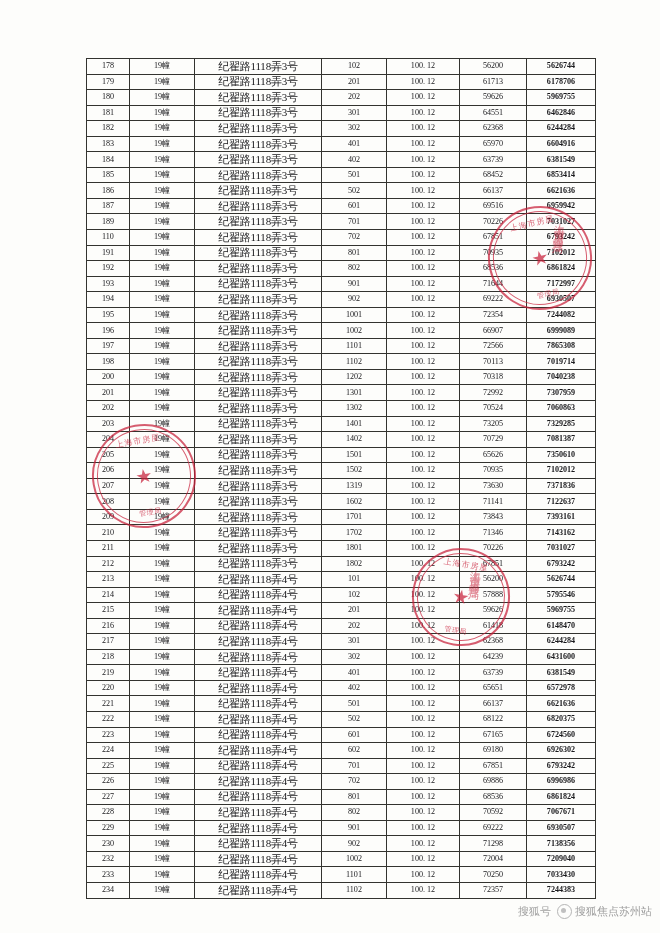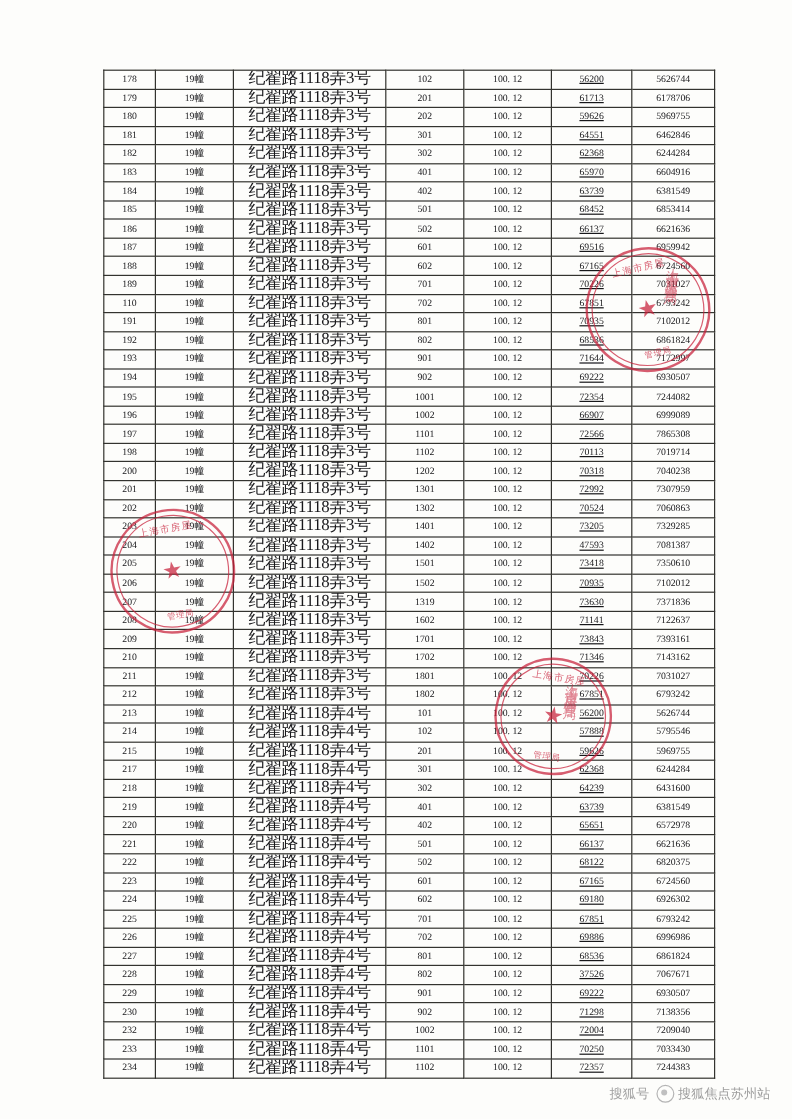--- a/index.html
+++ b/index.html
@@ -39,25 +39,25 @@
     height: 14.55px;
     padding: 0 1px;
     text-align: center;
     vertical-align: middle;
     white-space: nowrap;
     overflow: hidden;
     color: #17171a;
   }
   td.c-no      { width: 40px; }
   td.c-bldg    { width: 62px; }
-  td.c-addr    { width: 124px; font-size: 14px; letter-spacing: -0.2px; }
+  td.c-addr    { width: 124px; font-size: 11px; letter-spacing: -0.2px; }
   td.c-room    { width: 62px; }
   td.c-area    { width: 70px; }
-  td.c-price   { width: 64px; text-decoration: underline; }
-  td.c-total   { width: 66px; }
+  td.c-price   { width: 64px; }
+  td.c-total   { width: 66px; font-weight: bold; }
 
   
   .stamp {
     position: absolute;
     border-radius: 50%;
     pointer-events: none;
     opacity: 0.72;
   }
   .stamp .ring {
     position: absolute;
@@ -120,21 +120,21 @@
     writing-mode: vertical-rl;
     letter-spacing: 3px;
     pointer-events: none;
   }
   #wm-1 { left: 552px; top: 214px; transform: rotate(6deg); }
   #wm-2 { left: 468px; top: 560px; transform: rotate(6deg); }
 
   
   .footer {
     position: absolute;
-    right: 18px;
+    right: 8px;
     bottom: 14px;
     display: flex;
     align-items: center;
     gap: 6px;
     color: #9d9d9d;
     font-size: 11px;
     font-family: "Liberation Sans", sans-serif;
   }
   .footer .fox-badge {
     font-size: 11px;
@@ -253,368 +253,368 @@
           <tr>
             <td class="c-no">187</td>
             <td class="c-bldg">19幢</td>
             <td class="c-addr">纪翟路1118弄3号</td>
             <td class="c-room">601</td>
             <td class="c-area">100. 12</td>
             <td class="c-price">69516</td>
             <td class="c-total">6959942</td>
           </tr>
           <tr>
-            <td class="c-no">188</td>
-            <td class="c-bldg">19幢</td>
-            <td class="c-addr">纪翟路1118弄3号</td>
-            <td class="c-room">602</td>
+            <td class="c-no">189</td>
+            <td class="c-bldg">19幢</td>
+            <td class="c-addr">纪翟路1118弄3号</td>
+            <td class="c-room">701</td>
+            <td class="c-area">100. 12</td>
+            <td class="c-price">70226</td>
+            <td class="c-total">7031027</td>
+          </tr>
+          <tr>
+            <td class="c-no">110</td>
+            <td class="c-bldg">19幢</td>
+            <td class="c-addr">纪翟路1118弄3号</td>
+            <td class="c-room">702</td>
+            <td class="c-area">100. 12</td>
+            <td class="c-price">67851</td>
+            <td class="c-total">6793242</td>
+          </tr>
+          <tr>
+            <td class="c-no">191</td>
+            <td class="c-bldg">19幢</td>
+            <td class="c-addr">纪翟路1118弄3号</td>
+            <td class="c-room">801</td>
+            <td class="c-area">100. 12</td>
+            <td class="c-price">70935</td>
+            <td class="c-total">7102012</td>
+          </tr>
+          <tr>
+            <td class="c-no">192</td>
+            <td class="c-bldg">19幢</td>
+            <td class="c-addr">纪翟路1118弄3号</td>
+            <td class="c-room">802</td>
+            <td class="c-area">100. 12</td>
+            <td class="c-price">68536</td>
+            <td class="c-total">6861824</td>
+          </tr>
+          <tr>
+            <td class="c-no">193</td>
+            <td class="c-bldg">19幢</td>
+            <td class="c-addr">纪翟路1118弄3号</td>
+            <td class="c-room">901</td>
+            <td class="c-area">100. 12</td>
+            <td class="c-price">71644</td>
+            <td class="c-total">7172997</td>
+          </tr>
+          <tr>
+            <td class="c-no">194</td>
+            <td class="c-bldg">19幢</td>
+            <td class="c-addr">纪翟路1118弄3号</td>
+            <td class="c-room">902</td>
+            <td class="c-area">100. 12</td>
+            <td class="c-price">69222</td>
+            <td class="c-total">6930507</td>
+          </tr>
+          <tr>
+            <td class="c-no">195</td>
+            <td class="c-bldg">19幢</td>
+            <td class="c-addr">纪翟路1118弄3号</td>
+            <td class="c-room">1001</td>
+            <td class="c-area">100. 12</td>
+            <td class="c-price">72354</td>
+            <td class="c-total">7244082</td>
+          </tr>
+          <tr>
+            <td class="c-no">196</td>
+            <td class="c-bldg">19幢</td>
+            <td class="c-addr">纪翟路1118弄3号</td>
+            <td class="c-room">1002</td>
+            <td class="c-area">100. 12</td>
+            <td class="c-price">66907</td>
+            <td class="c-total">6999089</td>
+          </tr>
+          <tr>
+            <td class="c-no">197</td>
+            <td class="c-bldg">19幢</td>
+            <td class="c-addr">纪翟路1118弄3号</td>
+            <td class="c-room">1101</td>
+            <td class="c-area">100. 12</td>
+            <td class="c-price">72566</td>
+            <td class="c-total">7865308</td>
+          </tr>
+          <tr>
+            <td class="c-no">198</td>
+            <td class="c-bldg">19幢</td>
+            <td class="c-addr">纪翟路1118弄3号</td>
+            <td class="c-room">1102</td>
+            <td class="c-area">100. 12</td>
+            <td class="c-price">70113</td>
+            <td class="c-total">7019714</td>
+          </tr>
+          <tr>
+            <td class="c-no">200</td>
+            <td class="c-bldg">19幢</td>
+            <td class="c-addr">纪翟路1118弄3号</td>
+            <td class="c-room">1202</td>
+            <td class="c-area">100. 12</td>
+            <td class="c-price">70318</td>
+            <td class="c-total">7040238</td>
+          </tr>
+          <tr>
+            <td class="c-no">201</td>
+            <td class="c-bldg">19幢</td>
+            <td class="c-addr">纪翟路1118弄3号</td>
+            <td class="c-room">1301</td>
+            <td class="c-area">100. 12</td>
+            <td class="c-price">72992</td>
+            <td class="c-total">7307959</td>
+          </tr>
+          <tr>
+            <td class="c-no">202</td>
+            <td class="c-bldg">19幢</td>
+            <td class="c-addr">纪翟路1118弄3号</td>
+            <td class="c-room">1302</td>
+            <td class="c-area">100. 12</td>
+            <td class="c-price">70524</td>
+            <td class="c-total">7060863</td>
+          </tr>
+          <tr>
+            <td class="c-no">203</td>
+            <td class="c-bldg">19幢</td>
+            <td class="c-addr">纪翟路1118弄3号</td>
+            <td class="c-room">1401</td>
+            <td class="c-area">100. 12</td>
+            <td class="c-price">73205</td>
+            <td class="c-total">7329285</td>
+          </tr>
+          <tr>
+            <td class="c-no">204</td>
+            <td class="c-bldg">19幢</td>
+            <td class="c-addr">纪翟路1118弄3号</td>
+            <td class="c-room">1402</td>
+            <td class="c-area">100. 12</td>
+            <td class="c-price">70729</td>
+            <td class="c-total">7081387</td>
+          </tr>
+          <tr>
+            <td class="c-no">205</td>
+            <td class="c-bldg">19幢</td>
+            <td class="c-addr">纪翟路1118弄3号</td>
+            <td class="c-room">1501</td>
+            <td class="c-area">100. 12</td>
+            <td class="c-price">65626</td>
+            <td class="c-total">7350610</td>
+          </tr>
+          <tr>
+            <td class="c-no">206</td>
+            <td class="c-bldg">19幢</td>
+            <td class="c-addr">纪翟路1118弄3号</td>
+            <td class="c-room">1502</td>
+            <td class="c-area">100. 12</td>
+            <td class="c-price">70935</td>
+            <td class="c-total">7102012</td>
+          </tr>
+          <tr>
+            <td class="c-no">207</td>
+            <td class="c-bldg">19幢</td>
+            <td class="c-addr">纪翟路1118弄3号</td>
+            <td class="c-room">1319</td>
+            <td class="c-area">100. 12</td>
+            <td class="c-price">73630</td>
+            <td class="c-total">7371836</td>
+          </tr>
+          <tr>
+            <td class="c-no">208</td>
+            <td class="c-bldg">19幢</td>
+            <td class="c-addr">纪翟路1118弄3号</td>
+            <td class="c-room">1602</td>
+            <td class="c-area">100. 12</td>
+            <td class="c-price">71141</td>
+            <td class="c-total">7122637</td>
+          </tr>
+          <tr>
+            <td class="c-no">209</td>
+            <td class="c-bldg">19幢</td>
+            <td class="c-addr">纪翟路1118弄3号</td>
+            <td class="c-room">1701</td>
+            <td class="c-area">100. 12</td>
+            <td class="c-price">73843</td>
+            <td class="c-total">7393161</td>
+          </tr>
+          <tr>
+            <td class="c-no">210</td>
+            <td class="c-bldg">19幢</td>
+            <td class="c-addr">纪翟路1118弄3号</td>
+            <td class="c-room">1702</td>
+            <td class="c-area">100. 12</td>
+            <td class="c-price">71346</td>
+            <td class="c-total">7143162</td>
+          </tr>
+          <tr>
+            <td class="c-no">211</td>
+            <td class="c-bldg">19幢</td>
+            <td class="c-addr">纪翟路1118弄3号</td>
+            <td class="c-room">1801</td>
+            <td class="c-area">100. 12</td>
+            <td class="c-price">70226</td>
+            <td class="c-total">7031027</td>
+          </tr>
+          <tr>
+            <td class="c-no">212</td>
+            <td class="c-bldg">19幢</td>
+            <td class="c-addr">纪翟路1118弄3号</td>
+            <td class="c-room">1802</td>
+            <td class="c-area">100. 12</td>
+            <td class="c-price">67851</td>
+            <td class="c-total">6793242</td>
+          </tr>
+          <tr>
+            <td class="c-no">213</td>
+            <td class="c-bldg">19幢</td>
+            <td class="c-addr">纪翟路1118弄4号</td>
+            <td class="c-room">101</td>
+            <td class="c-area">100. 12</td>
+            <td class="c-price">56200</td>
+            <td class="c-total">5626744</td>
+          </tr>
+          <tr>
+            <td class="c-no">214</td>
+            <td class="c-bldg">19幢</td>
+            <td class="c-addr">纪翟路1118弄4号</td>
+            <td class="c-room">102</td>
+            <td class="c-area">100. 12</td>
+            <td class="c-price">57888</td>
+            <td class="c-total">5795546</td>
+          </tr>
+          <tr>
+            <td class="c-no">215</td>
+            <td class="c-bldg">19幢</td>
+            <td class="c-addr">纪翟路1118弄4号</td>
+            <td class="c-room">201</td>
+            <td class="c-area">100. 12</td>
+            <td class="c-price">59626</td>
+            <td class="c-total">5969755</td>
+          </tr>
+          <tr>
+            <td class="c-no">216</td>
+            <td class="c-bldg">19幢</td>
+            <td class="c-addr">纪翟路1118弄4号</td>
+            <td class="c-room">202</td>
+            <td class="c-area">100. 12</td>
+            <td class="c-price">61418</td>
+            <td class="c-total">6148470</td>
+          </tr>
+          <tr>
+            <td class="c-no">217</td>
+            <td class="c-bldg">19幢</td>
+            <td class="c-addr">纪翟路1118弄4号</td>
+            <td class="c-room">301</td>
+            <td class="c-area">100. 12</td>
+            <td class="c-price">62368</td>
+            <td class="c-total">6244284</td>
+          </tr>
+          <tr>
+            <td class="c-no">218</td>
+            <td class="c-bldg">19幢</td>
+            <td class="c-addr">纪翟路1118弄4号</td>
+            <td class="c-room">302</td>
+            <td class="c-area">100. 12</td>
+            <td class="c-price">64239</td>
+            <td class="c-total">6431600</td>
+          </tr>
+          <tr>
+            <td class="c-no">219</td>
+            <td class="c-bldg">19幢</td>
+            <td class="c-addr">纪翟路1118弄4号</td>
+            <td class="c-room">401</td>
+            <td class="c-area">100. 12</td>
+            <td class="c-price">63739</td>
+            <td class="c-total">6381549</td>
+          </tr>
+          <tr>
+            <td class="c-no">220</td>
+            <td class="c-bldg">19幢</td>
+            <td class="c-addr">纪翟路1118弄4号</td>
+            <td class="c-room">402</td>
+            <td class="c-area">100. 12</td>
+            <td class="c-price">65651</td>
+            <td class="c-total">6572978</td>
+          </tr>
+          <tr>
+            <td class="c-no">221</td>
+            <td class="c-bldg">19幢</td>
+            <td class="c-addr">纪翟路1118弄4号</td>
+            <td class="c-room">501</td>
+            <td class="c-area">100. 12</td>
+            <td class="c-price">66137</td>
+            <td class="c-total">6621636</td>
+          </tr>
+          <tr>
+            <td class="c-no">222</td>
+            <td class="c-bldg">19幢</td>
+            <td class="c-addr">纪翟路1118弄4号</td>
+            <td class="c-room">502</td>
+            <td class="c-area">100. 12</td>
+            <td class="c-price">68122</td>
+            <td class="c-total">6820375</td>
+          </tr>
+          <tr>
+            <td class="c-no">223</td>
+            <td class="c-bldg">19幢</td>
+            <td class="c-addr">纪翟路1118弄4号</td>
+            <td class="c-room">601</td>
             <td class="c-area">100. 12</td>
             <td class="c-price">67165</td>
             <td class="c-total">6724560</td>
           </tr>
           <tr>
-            <td class="c-no">189</td>
-            <td class="c-bldg">19幢</td>
-            <td class="c-addr">纪翟路1118弄3号</td>
+            <td class="c-no">224</td>
+            <td class="c-bldg">19幢</td>
+            <td class="c-addr">纪翟路1118弄4号</td>
+            <td class="c-room">602</td>
+            <td class="c-area">100. 12</td>
+            <td class="c-price">69180</td>
+            <td class="c-total">6926302</td>
+          </tr>
+          <tr>
+            <td class="c-no">225</td>
+            <td class="c-bldg">19幢</td>
+            <td class="c-addr">纪翟路1118弄4号</td>
             <td class="c-room">701</td>
-            <td class="c-area">100. 12</td>
-            <td class="c-price">70226</td>
-            <td class="c-total">7031027</td>
-          </tr>
-          <tr>
-            <td class="c-no">110</td>
-            <td class="c-bldg">19幢</td>
-            <td class="c-addr">纪翟路1118弄3号</td>
-            <td class="c-room">702</td>
             <td class="c-area">100. 12</td>
             <td class="c-price">67851</td>
             <td class="c-total">6793242</td>
           </tr>
           <tr>
-            <td class="c-no">191</td>
-            <td class="c-bldg">19幢</td>
-            <td class="c-addr">纪翟路1118弄3号</td>
+            <td class="c-no">226</td>
+            <td class="c-bldg">19幢</td>
+            <td class="c-addr">纪翟路1118弄4号</td>
+            <td class="c-room">702</td>
+            <td class="c-area">100. 12</td>
+            <td class="c-price">69886</td>
+            <td class="c-total">6996986</td>
+          </tr>
+          <tr>
+            <td class="c-no">227</td>
+            <td class="c-bldg">19幢</td>
+            <td class="c-addr">纪翟路1118弄4号</td>
             <td class="c-room">801</td>
-            <td class="c-area">100. 12</td>
-            <td class="c-price">70935</td>
-            <td class="c-total">7102012</td>
-          </tr>
-          <tr>
-            <td class="c-no">192</td>
-            <td class="c-bldg">19幢</td>
-            <td class="c-addr">纪翟路1118弄3号</td>
-            <td class="c-room">802</td>
             <td class="c-area">100. 12</td>
             <td class="c-price">68536</td>
             <td class="c-total">6861824</td>
           </tr>
           <tr>
-            <td class="c-no">193</td>
-            <td class="c-bldg">19幢</td>
-            <td class="c-addr">纪翟路1118弄3号</td>
-            <td class="c-room">901</td>
-            <td class="c-area">100. 12</td>
-            <td class="c-price">71644</td>
-            <td class="c-total">7172997</td>
-          </tr>
-          <tr>
-            <td class="c-no">194</td>
-            <td class="c-bldg">19幢</td>
-            <td class="c-addr">纪翟路1118弄3号</td>
-            <td class="c-room">902</td>
-            <td class="c-area">100. 12</td>
-            <td class="c-price">69222</td>
-            <td class="c-total">6930507</td>
-          </tr>
-          <tr>
-            <td class="c-no">195</td>
-            <td class="c-bldg">19幢</td>
-            <td class="c-addr">纪翟路1118弄3号</td>
-            <td class="c-room">1001</td>
-            <td class="c-area">100. 12</td>
-            <td class="c-price">72354</td>
-            <td class="c-total">7244082</td>
-          </tr>
-          <tr>
-            <td class="c-no">196</td>
-            <td class="c-bldg">19幢</td>
-            <td class="c-addr">纪翟路1118弄3号</td>
-            <td class="c-room">1002</td>
-            <td class="c-area">100. 12</td>
-            <td class="c-price">66907</td>
-            <td class="c-total">6999089</td>
-          </tr>
-          <tr>
-            <td class="c-no">197</td>
-            <td class="c-bldg">19幢</td>
-            <td class="c-addr">纪翟路1118弄3号</td>
-            <td class="c-room">1101</td>
-            <td class="c-area">100. 12</td>
-            <td class="c-price">72566</td>
-            <td class="c-total">7865308</td>
-          </tr>
-          <tr>
-            <td class="c-no">198</td>
-            <td class="c-bldg">19幢</td>
-            <td class="c-addr">纪翟路1118弄3号</td>
-            <td class="c-room">1102</td>
-            <td class="c-area">100. 12</td>
-            <td class="c-price">70113</td>
-            <td class="c-total">7019714</td>
-          </tr>
-          <tr>
-            <td class="c-no">200</td>
-            <td class="c-bldg">19幢</td>
-            <td class="c-addr">纪翟路1118弄3号</td>
-            <td class="c-room">1202</td>
-            <td class="c-area">100. 12</td>
-            <td class="c-price">70318</td>
-            <td class="c-total">7040238</td>
-          </tr>
-          <tr>
-            <td class="c-no">201</td>
-            <td class="c-bldg">19幢</td>
-            <td class="c-addr">纪翟路1118弄3号</td>
-            <td class="c-room">1301</td>
-            <td class="c-area">100. 12</td>
-            <td class="c-price">72992</td>
-            <td class="c-total">7307959</td>
-          </tr>
-          <tr>
-            <td class="c-no">202</td>
-            <td class="c-bldg">19幢</td>
-            <td class="c-addr">纪翟路1118弄3号</td>
-            <td class="c-room">1302</td>
-            <td class="c-area">100. 12</td>
-            <td class="c-price">70524</td>
-            <td class="c-total">7060863</td>
-          </tr>
-          <tr>
-            <td class="c-no">203</td>
-            <td class="c-bldg">19幢</td>
-            <td class="c-addr">纪翟路1118弄3号</td>
-            <td class="c-room">1401</td>
-            <td class="c-area">100. 12</td>
-            <td class="c-price">73205</td>
-            <td class="c-total">7329285</td>
-          </tr>
-          <tr>
-            <td class="c-no">204</td>
-            <td class="c-bldg">19幢</td>
-            <td class="c-addr">纪翟路1118弄3号</td>
-            <td class="c-room">1402</td>
-            <td class="c-area">100. 12</td>
-            <td class="c-price">47593</td>
-            <td class="c-total">7081387</td>
-          </tr>
-          <tr>
-            <td class="c-no">205</td>
-            <td class="c-bldg">19幢</td>
-            <td class="c-addr">纪翟路1118弄3号</td>
-            <td class="c-room">1501</td>
-            <td class="c-area">100. 12</td>
-            <td class="c-price">73418</td>
-            <td class="c-total">7350610</td>
-          </tr>
-          <tr>
-            <td class="c-no">206</td>
-            <td class="c-bldg">19幢</td>
-            <td class="c-addr">纪翟路1118弄3号</td>
-            <td class="c-room">1502</td>
-            <td class="c-area">100. 12</td>
-            <td class="c-price">70935</td>
-            <td class="c-total">7102012</td>
-          </tr>
-          <tr>
-            <td class="c-no">207</td>
-            <td class="c-bldg">19幢</td>
-            <td class="c-addr">纪翟路1118弄3号</td>
-            <td class="c-room">1319</td>
-            <td class="c-area">100. 12</td>
-            <td class="c-price">73630</td>
-            <td class="c-total">7371836</td>
-          </tr>
-          <tr>
-            <td class="c-no">208</td>
-            <td class="c-bldg">19幢</td>
-            <td class="c-addr">纪翟路1118弄3号</td>
-            <td class="c-room">1602</td>
-            <td class="c-area">100. 12</td>
-            <td class="c-price">71141</td>
-            <td class="c-total">7122637</td>
-          </tr>
-          <tr>
-            <td class="c-no">209</td>
-            <td class="c-bldg">19幢</td>
-            <td class="c-addr">纪翟路1118弄3号</td>
-            <td class="c-room">1701</td>
-            <td class="c-area">100. 12</td>
-            <td class="c-price">73843</td>
-            <td class="c-total">7393161</td>
-          </tr>
-          <tr>
-            <td class="c-no">210</td>
-            <td class="c-bldg">19幢</td>
-            <td class="c-addr">纪翟路1118弄3号</td>
-            <td class="c-room">1702</td>
-            <td class="c-area">100. 12</td>
-            <td class="c-price">71346</td>
-            <td class="c-total">7143162</td>
-          </tr>
-          <tr>
-            <td class="c-no">211</td>
-            <td class="c-bldg">19幢</td>
-            <td class="c-addr">纪翟路1118弄3号</td>
-            <td class="c-room">1801</td>
-            <td class="c-area">100. 12</td>
-            <td class="c-price">70226</td>
-            <td class="c-total">7031027</td>
-          </tr>
-          <tr>
-            <td class="c-no">212</td>
-            <td class="c-bldg">19幢</td>
-            <td class="c-addr">纪翟路1118弄3号</td>
-            <td class="c-room">1802</td>
-            <td class="c-area">100. 12</td>
-            <td class="c-price">67851</td>
-            <td class="c-total">6793242</td>
-          </tr>
-          <tr>
-            <td class="c-no">213</td>
-            <td class="c-bldg">19幢</td>
-            <td class="c-addr">纪翟路1118弄4号</td>
-            <td class="c-room">101</td>
-            <td class="c-area">100. 12</td>
-            <td class="c-price">56200</td>
-            <td class="c-total">5626744</td>
-          </tr>
-          <tr>
-            <td class="c-no">214</td>
-            <td class="c-bldg">19幢</td>
-            <td class="c-addr">纪翟路1118弄4号</td>
-            <td class="c-room">102</td>
-            <td class="c-area">100. 12</td>
-            <td class="c-price">57888</td>
-            <td class="c-total">5795546</td>
-          </tr>
-          <tr>
-            <td class="c-no">215</td>
-            <td class="c-bldg">19幢</td>
-            <td class="c-addr">纪翟路1118弄4号</td>
-            <td class="c-room">201</td>
-            <td class="c-area">100. 12</td>
-            <td class="c-price">59626</td>
-            <td class="c-total">5969755</td>
-          </tr>
-          <tr>
-            <td class="c-no">217</td>
-            <td class="c-bldg">19幢</td>
-            <td class="c-addr">纪翟路1118弄4号</td>
-            <td class="c-room">301</td>
-            <td class="c-area">100. 12</td>
-            <td class="c-price">62368</td>
-            <td class="c-total">6244284</td>
-          </tr>
-          <tr>
-            <td class="c-no">218</td>
-            <td class="c-bldg">19幢</td>
-            <td class="c-addr">纪翟路1118弄4号</td>
-            <td class="c-room">302</td>
-            <td class="c-area">100. 12</td>
-            <td class="c-price">64239</td>
-            <td class="c-total">6431600</td>
-          </tr>
-          <tr>
-            <td class="c-no">219</td>
-            <td class="c-bldg">19幢</td>
-            <td class="c-addr">纪翟路1118弄4号</td>
-            <td class="c-room">401</td>
-            <td class="c-area">100. 12</td>
-            <td class="c-price">63739</td>
-            <td class="c-total">6381549</td>
-          </tr>
-          <tr>
-            <td class="c-no">220</td>
-            <td class="c-bldg">19幢</td>
-            <td class="c-addr">纪翟路1118弄4号</td>
-            <td class="c-room">402</td>
-            <td class="c-area">100. 12</td>
-            <td class="c-price">65651</td>
-            <td class="c-total">6572978</td>
-          </tr>
-          <tr>
-            <td class="c-no">221</td>
-            <td class="c-bldg">19幢</td>
-            <td class="c-addr">纪翟路1118弄4号</td>
-            <td class="c-room">501</td>
-            <td class="c-area">100. 12</td>
-            <td class="c-price">66137</td>
-            <td class="c-total">6621636</td>
-          </tr>
-          <tr>
-            <td class="c-no">222</td>
-            <td class="c-bldg">19幢</td>
-            <td class="c-addr">纪翟路1118弄4号</td>
-            <td class="c-room">502</td>
-            <td class="c-area">100. 12</td>
-            <td class="c-price">68122</td>
-            <td class="c-total">6820375</td>
-          </tr>
-          <tr>
-            <td class="c-no">223</td>
-            <td class="c-bldg">19幢</td>
-            <td class="c-addr">纪翟路1118弄4号</td>
-            <td class="c-room">601</td>
-            <td class="c-area">100. 12</td>
-            <td class="c-price">67165</td>
-            <td class="c-total">6724560</td>
-          </tr>
-          <tr>
-            <td class="c-no">224</td>
-            <td class="c-bldg">19幢</td>
-            <td class="c-addr">纪翟路1118弄4号</td>
-            <td class="c-room">602</td>
-            <td class="c-area">100. 12</td>
-            <td class="c-price">69180</td>
-            <td class="c-total">6926302</td>
-          </tr>
-          <tr>
-            <td class="c-no">225</td>
-            <td class="c-bldg">19幢</td>
-            <td class="c-addr">纪翟路1118弄4号</td>
-            <td class="c-room">701</td>
-            <td class="c-area">100. 12</td>
-            <td class="c-price">67851</td>
-            <td class="c-total">6793242</td>
-          </tr>
-          <tr>
-            <td class="c-no">226</td>
-            <td class="c-bldg">19幢</td>
-            <td class="c-addr">纪翟路1118弄4号</td>
-            <td class="c-room">702</td>
-            <td class="c-area">100. 12</td>
-            <td class="c-price">69886</td>
-            <td class="c-total">6996986</td>
-          </tr>
-          <tr>
-            <td class="c-no">227</td>
-            <td class="c-bldg">19幢</td>
-            <td class="c-addr">纪翟路1118弄4号</td>
-            <td class="c-room">801</td>
-            <td class="c-area">100. 12</td>
-            <td class="c-price">68536</td>
-            <td class="c-total">6861824</td>
-          </tr>
-          <tr>
             <td class="c-no">228</td>
             <td class="c-bldg">19幢</td>
             <td class="c-addr">纪翟路1118弄4号</td>
             <td class="c-room">802</td>
             <td class="c-area">100. 12</td>
-            <td class="c-price">37526</td>
+            <td class="c-price">70592</td>
             <td class="c-total">7067671</td>
           </tr>
           <tr>
             <td class="c-no">229</td>
             <td class="c-bldg">19幢</td>
             <td class="c-addr">纪翟路1118弄4号</td>
             <td class="c-room">901</td>
             <td class="c-area">100. 12</td>
             <td class="c-price">69222</td>
             <td class="c-total">6930507</td>

